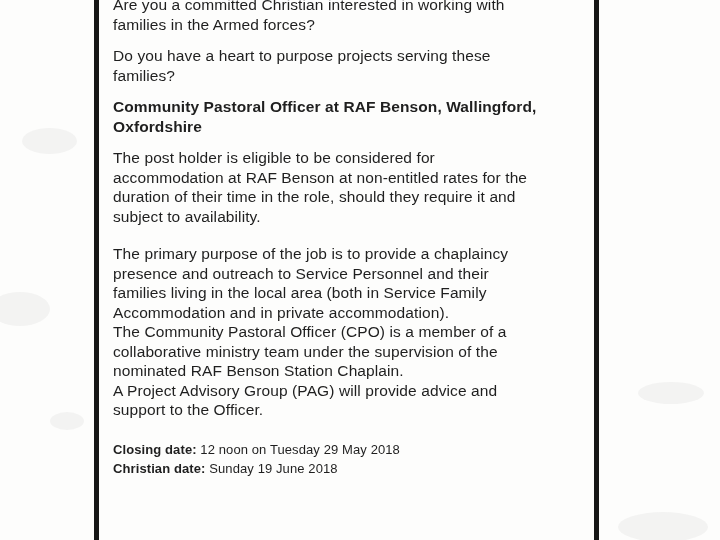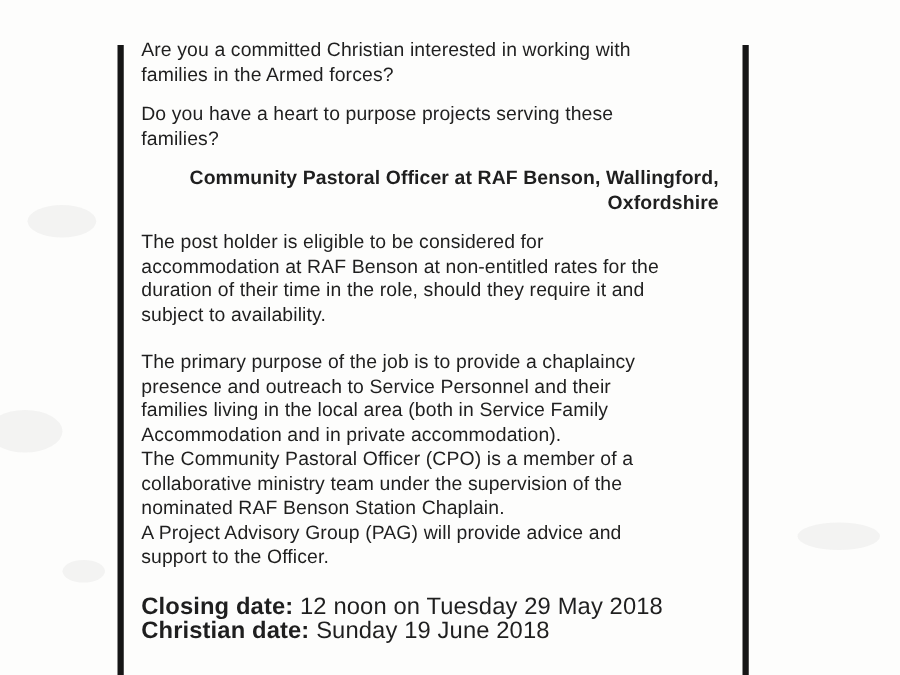--- a/index.html
+++ b/index.html
@@ -11,21 +11,20 @@
     height: 540px;
     overflow: hidden;
     background: #fdfdfc;
     font-family: "Liberation Sans", sans-serif;
     color: #1f1f1f;
     position: relative;
   }
   .page {
     position: absolute;
     inset: 0;
-    margin-top: 36px;
   }
   .border-line {
     position: absolute;
     top: 0;
     bottom: 0;
     width: 5px;
     background: #161616;
   }
   .border-line.left  { left: 94px; }
   .border-line.right { left: 594px; }
@@ -36,25 +35,25 @@
     width: 462px;
   }
   .para, .heading, .salary {
     margin: 0 0 12px 0;
     font-size: 15.5px;
     line-height: 19.5px;
     letter-spacing: 0.1px;
     white-space: pre-line;
   }
   .para.first { margin-top: -5px; }
-  .heading, .salary { font-weight: 700; text-align: right; }
+  .heading, .salary { font-weight: 700; }
   .para.purpose { margin-bottom: 20px; }
   .para.accommodation { margin-bottom: 18px; }
   .date-line {
-    font-size: 19px;
+    font-size: 13px;
     line-height: 19.5px;
     letter-spacing: 0.1px;
   }
   .date-label { font-weight: 700; }
   .smudge {
     position: absolute;
     background: rgba(120, 120, 120, 0.07);
     border-radius: 50%;
     pointer-events: none;
   }

